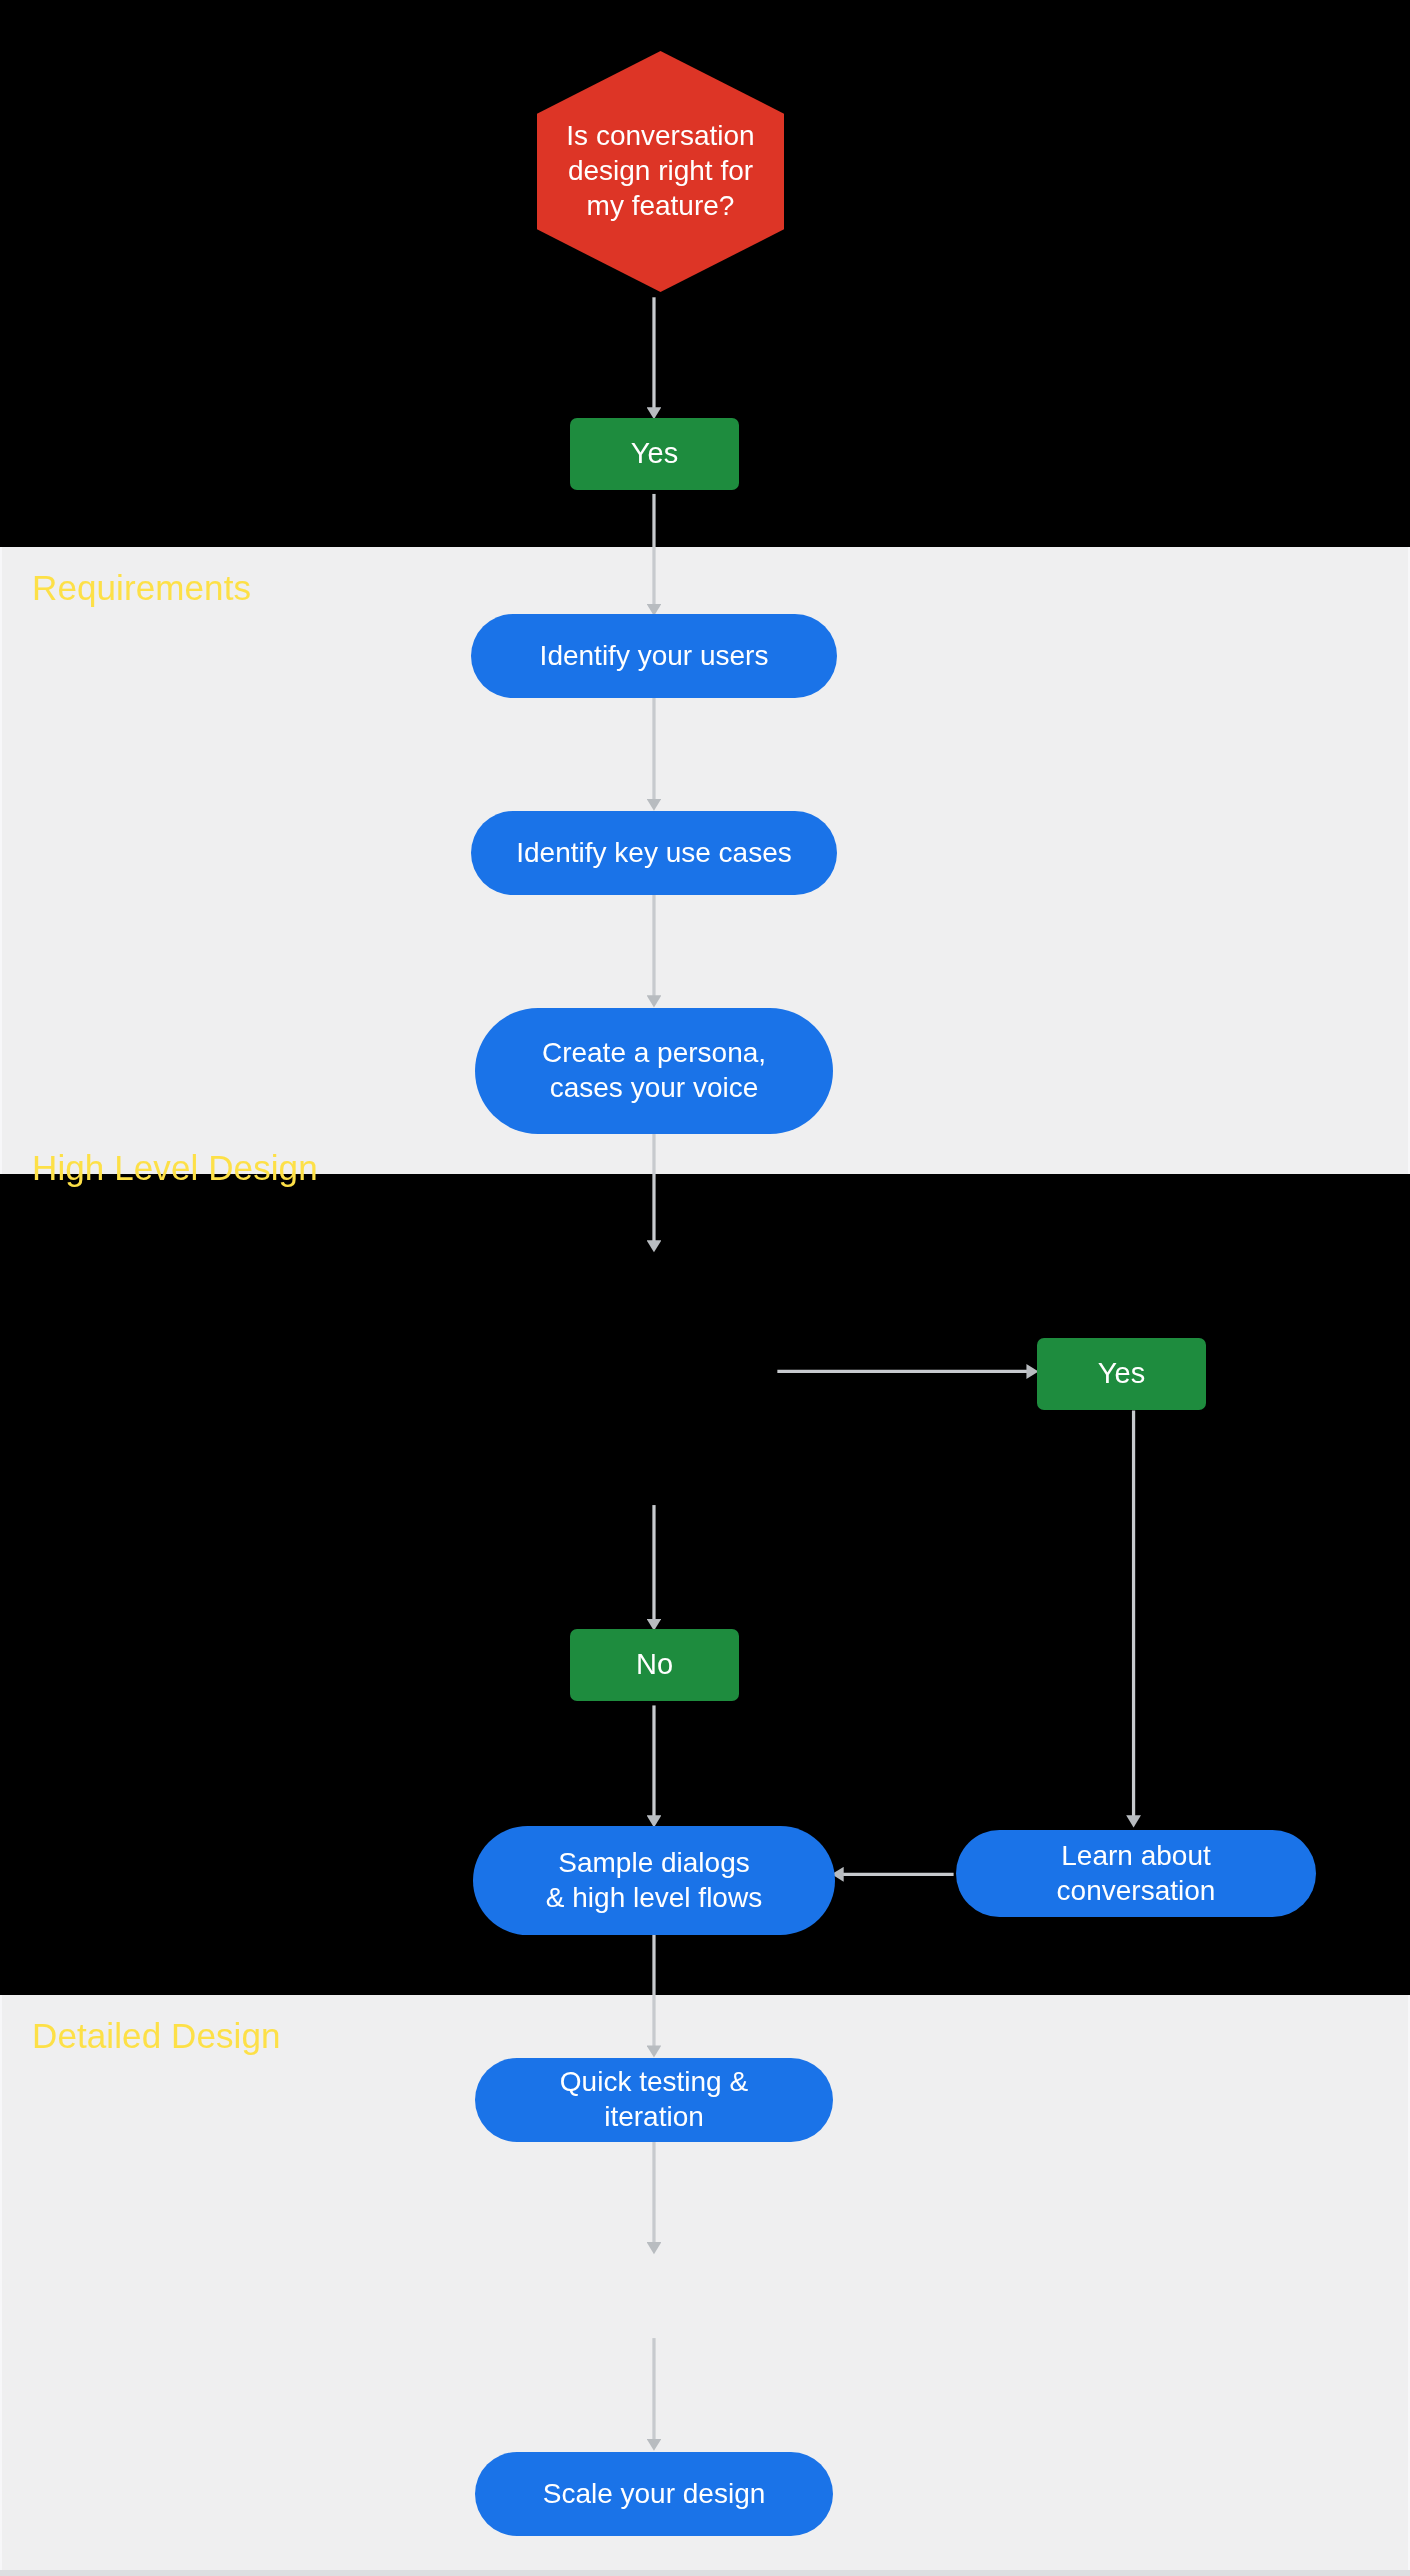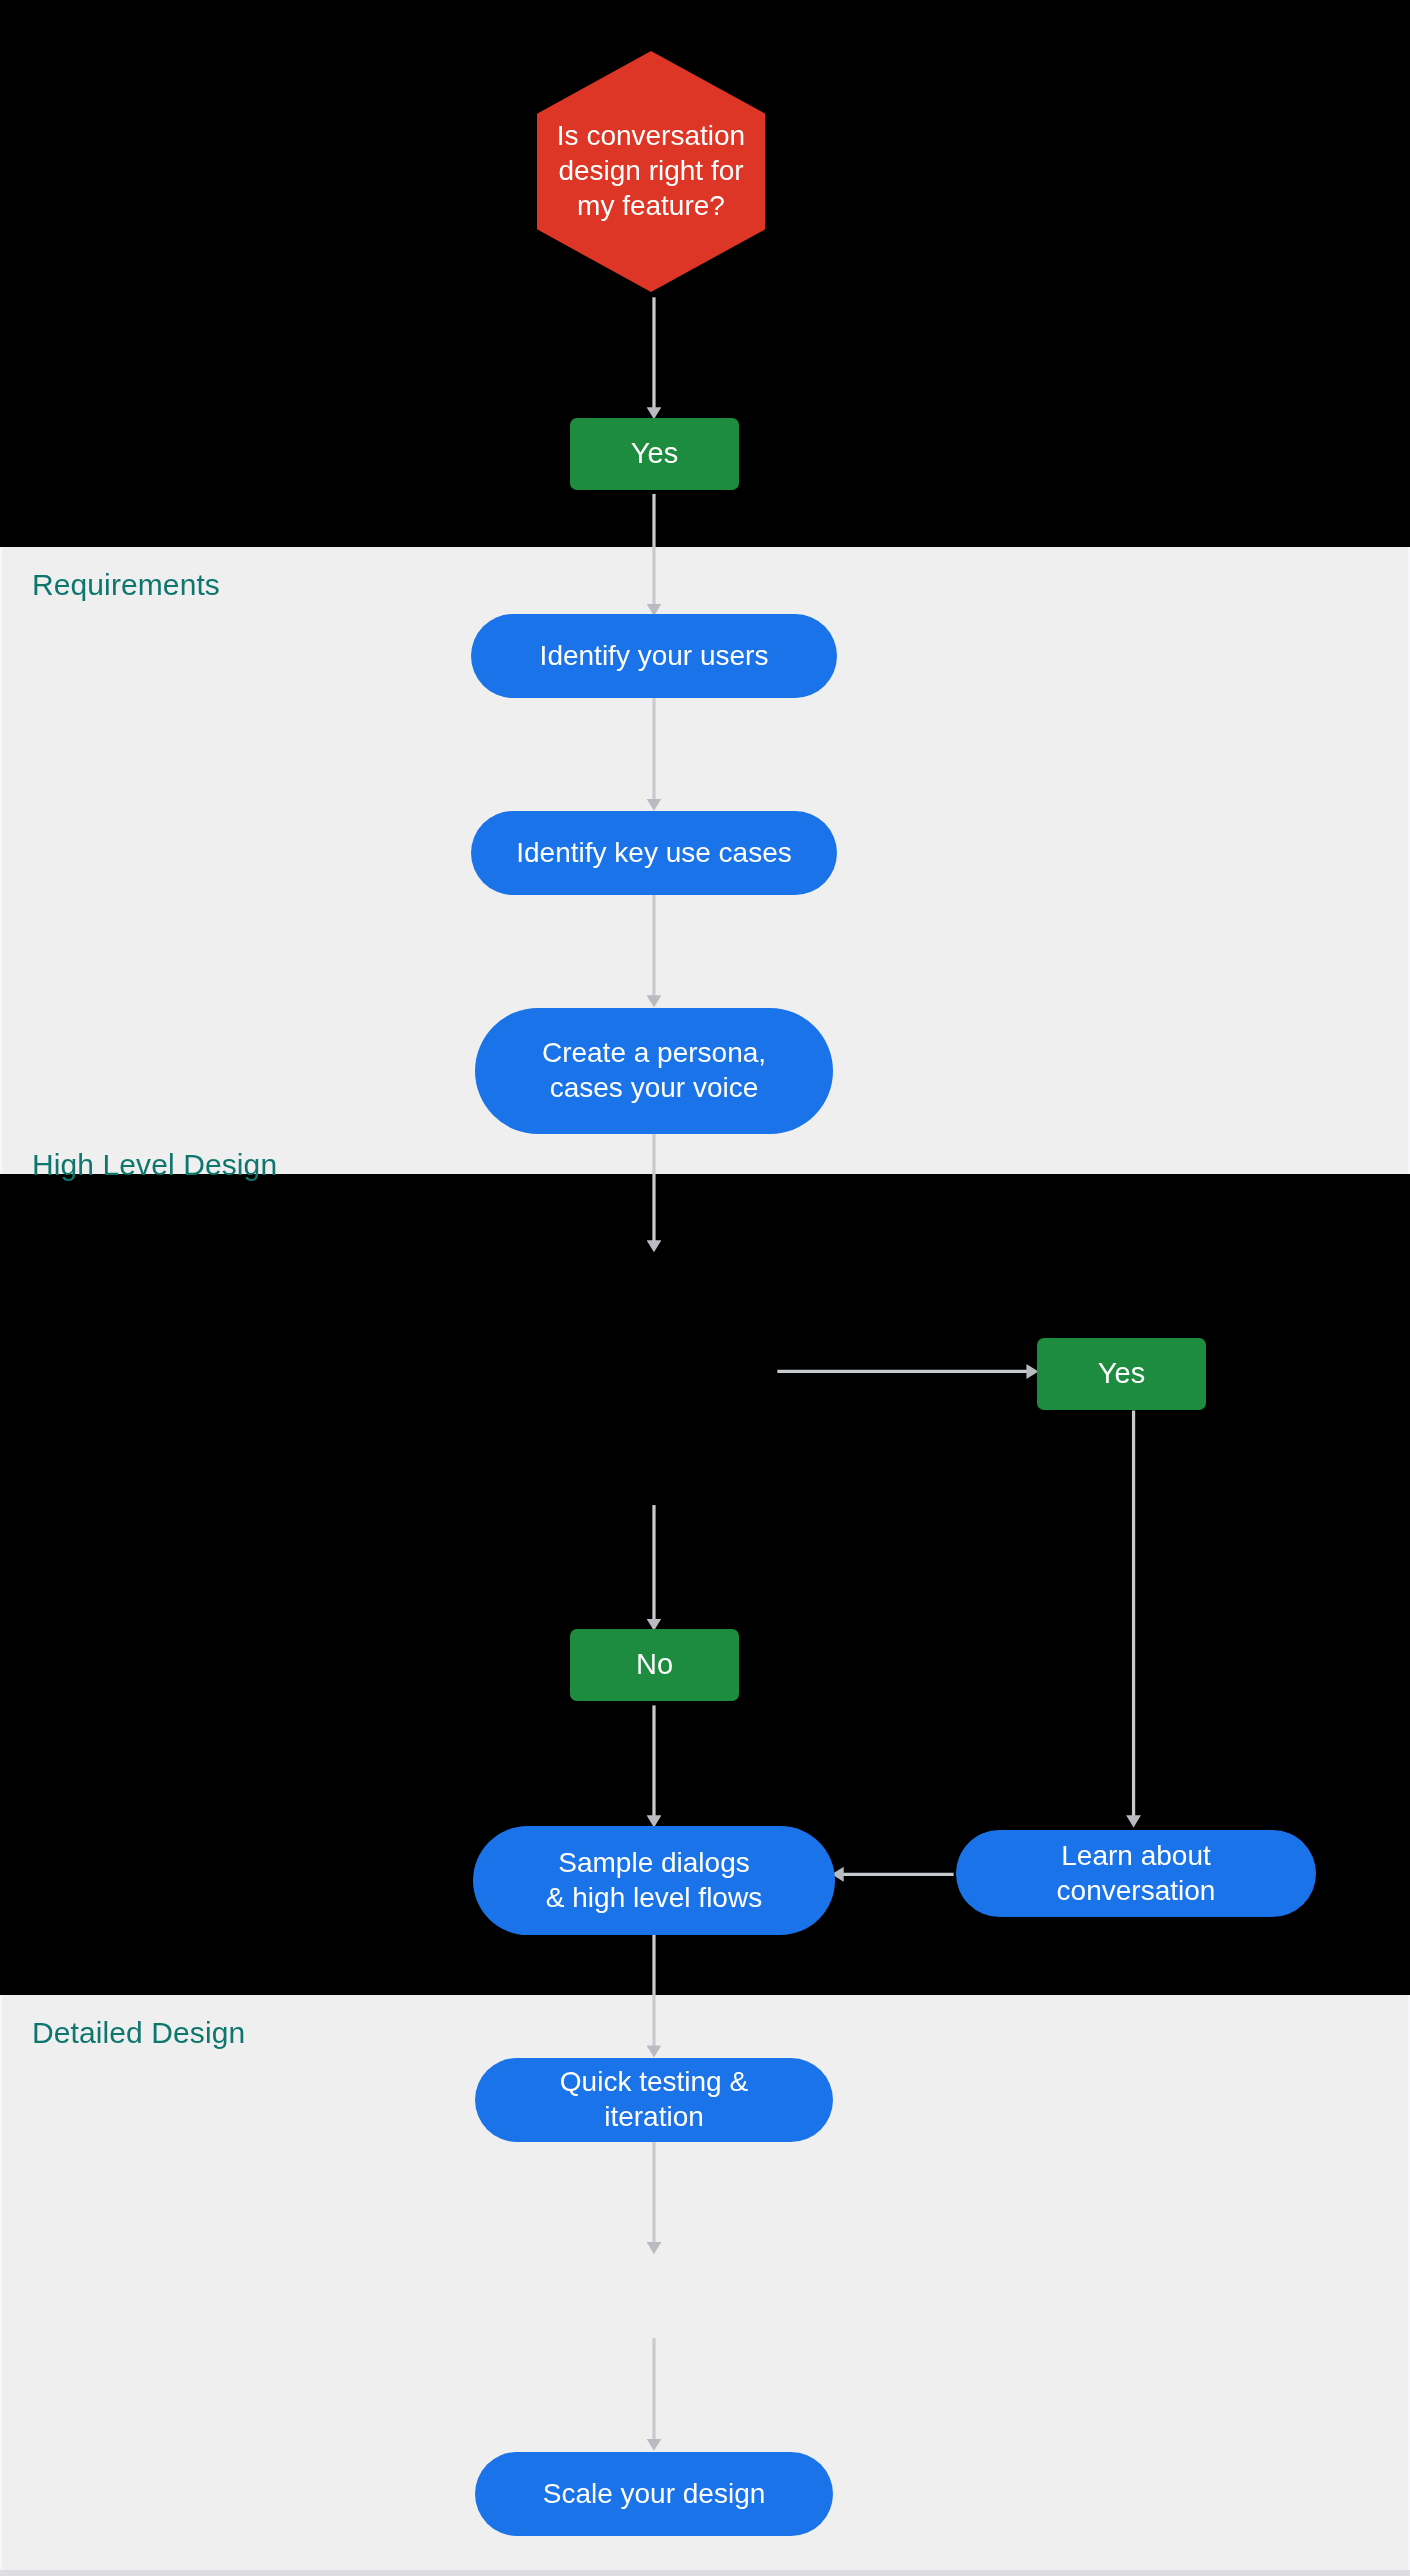--- a/index.html
+++ b/index.html
@@ -26,23 +26,23 @@
   }
   .band-dark { background: #000000; }
   .band-light {
     background: #efeff0;
     border-left: 2.8px solid #f7f7f9;
     border-right: 2.8px solid #f7f7f9;
   }
   .band-label {
     position: absolute;
     left: 32px;
-    font-size: 30px;
+    font-size: 35px;
     font-weight: 400;
-    color: #0f766e;
+    color: #fde047;
     letter-spacing: 0.1px;
     white-space: nowrap;
   }
   .bottom-rule {
     position: absolute;
     left: 0;
     width: 1410px;
     height: 5.6px;
     background: #dddee1;
   }
@@ -63,21 +63,21 @@
     display: flex;
     align-items: center;
     justify-content: center;
     text-align: center;
     box-sizing: border-box;
     color: #ffffff;
     line-height: 1.24;
     white-space: pre-line;
   }
   .node-hex {
-    width: 228px;
+    width: 247px;
     height: 241px;
     background: #dd3526;
     clip-path: polygon(50% 0%, 100% 26%, 100% 74%, 50% 100%, 0% 74%, 0% 26%);
     font-size: 28px;
     padding: 0 16.7px;
   }
   .node-green {
     width: 169px;
     height: 72px;
     background: #1e8c3e;

